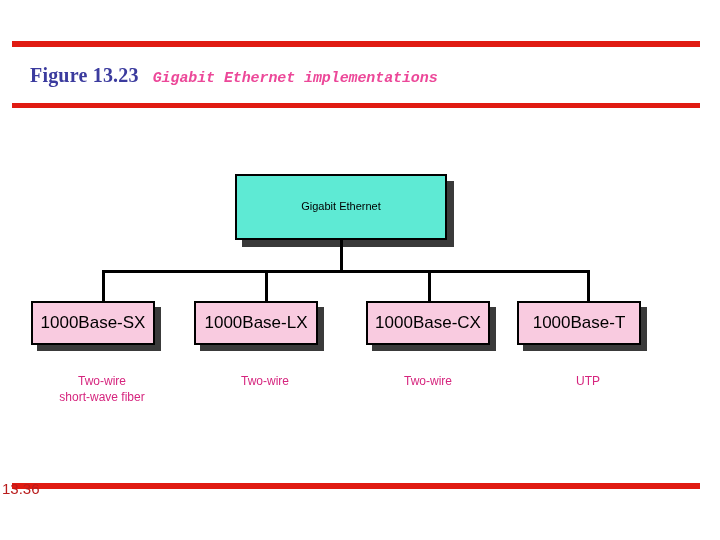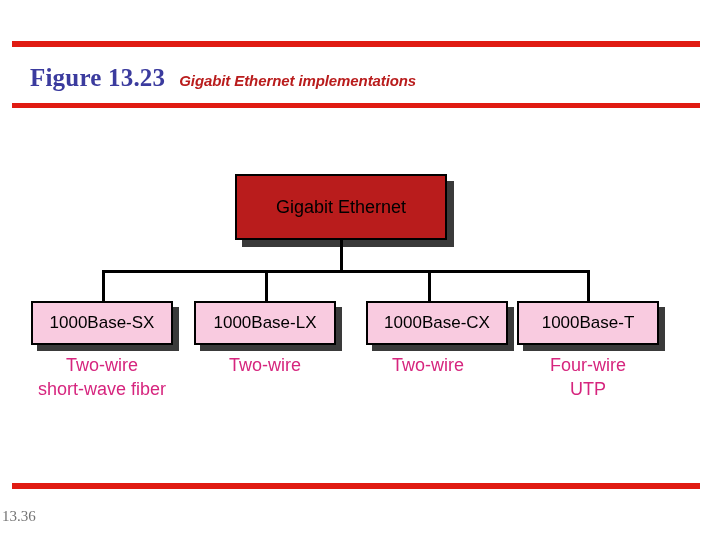--- a/index.html
+++ b/index.html
@@ -31,41 +31,41 @@
     position: absolute;
     left: 30px;
     top: 64px;
     display: flex;
     align-items: baseline;
     white-space: nowrap;
   }
   .fig-label {
     font-family: "Liberation Serif", "DejaVu Serif", serif;
     font-weight: bold;
-    font-size: 25px;
+    font-size: 20px;
     color: #3b3b9e;
     letter-spacing: 0.2px;
   }
   .fig-caption {
-    font-family: Liberation Sans, sans-serif;
+    font-family: Liberation Mono, monospace;
     font-weight: bold;
     font-style: italic;
     font-size: 15px;
-    color: #b91c1c;
+    color: #ec4899;
     margin-left: 14px;
     letter-spacing: -0.1px;
   }
 
   .page-number {
     position: absolute;
     left: 2px;
-    top: 508px;
-    font-family: Liberation Serif, serif;
+    top: 480px;
+    font-family: Liberation Sans, sans-serif;
     font-size: 15px;
-    color: #737373;
+    color: #b91c1c;
   }
 
   
   .diagram {
     position: absolute;
     left: 0;
     top: 0;
     width: 720px;
     height: 540px;
   }
@@ -80,47 +80,47 @@
     justify-content: center;
     text-align: center;
     box-shadow: 7px 7px 0 0 #3a3a3a;
   }
 
   .root-node {
     left: 235px;
     top: 174px;
     width: 212px;
     height: 66px;
-    background: #b91c1c;
-    font-size: 18px;
+    background: #5eead4;
+    font-size: 11px;
     color: #000000;
     line-height: 1.25;
   }
   .root-node .ln { display: block; }
 
   .leaf-node {
     top: 301px;
-    width: 142px;
+    width: 124px;
     height: 44px;
     background: #f9cbe0;
     font-size: 17px;
     color: #000000;
     box-shadow: 6px 6px 0 0 #3a3a3a;
   }
   .leaf-0 { left: 31px;  }
   .leaf-1 { left: 194px; }
   .leaf-2 { left: 366px; text-align: center; }
   .leaf-3 { left: 517px; }
 
   .leaf-caption {
     position: absolute;
-    top: 354px;
+    top: 374px;
     width: 180px;
     text-align: center;
-    font-size: 18px;
+    font-size: 12px;
     line-height: 1.32;
     color: #d6257e;
   }
   .cap-0 { left: 12px;  }
   .cap-1 { left: 175px; }
   .cap-2 { left: 338px; }
   .cap-3 { left: 498px; }
   .leaf-caption .ln { display: block; }
 
   
@@ -175,18 +175,17 @@
     <span class="ln">Two-wire</span>
     <span class="ln">short-wave fiber</span>
   </div>
   <div class="leaf-caption cap-1">
     <span class="ln">Two-wire</span>
   </div>
   <div class="leaf-caption cap-2">
     <span class="ln">Two-wire</span>
   </div>
   <div class="leaf-caption cap-3">
-    <span class="ln">Four-wire</span>
     <span class="ln">UTP</span>
   </div>
 </div>
 
 <div class="page-number">13.36</div>
 
 </body></html>

